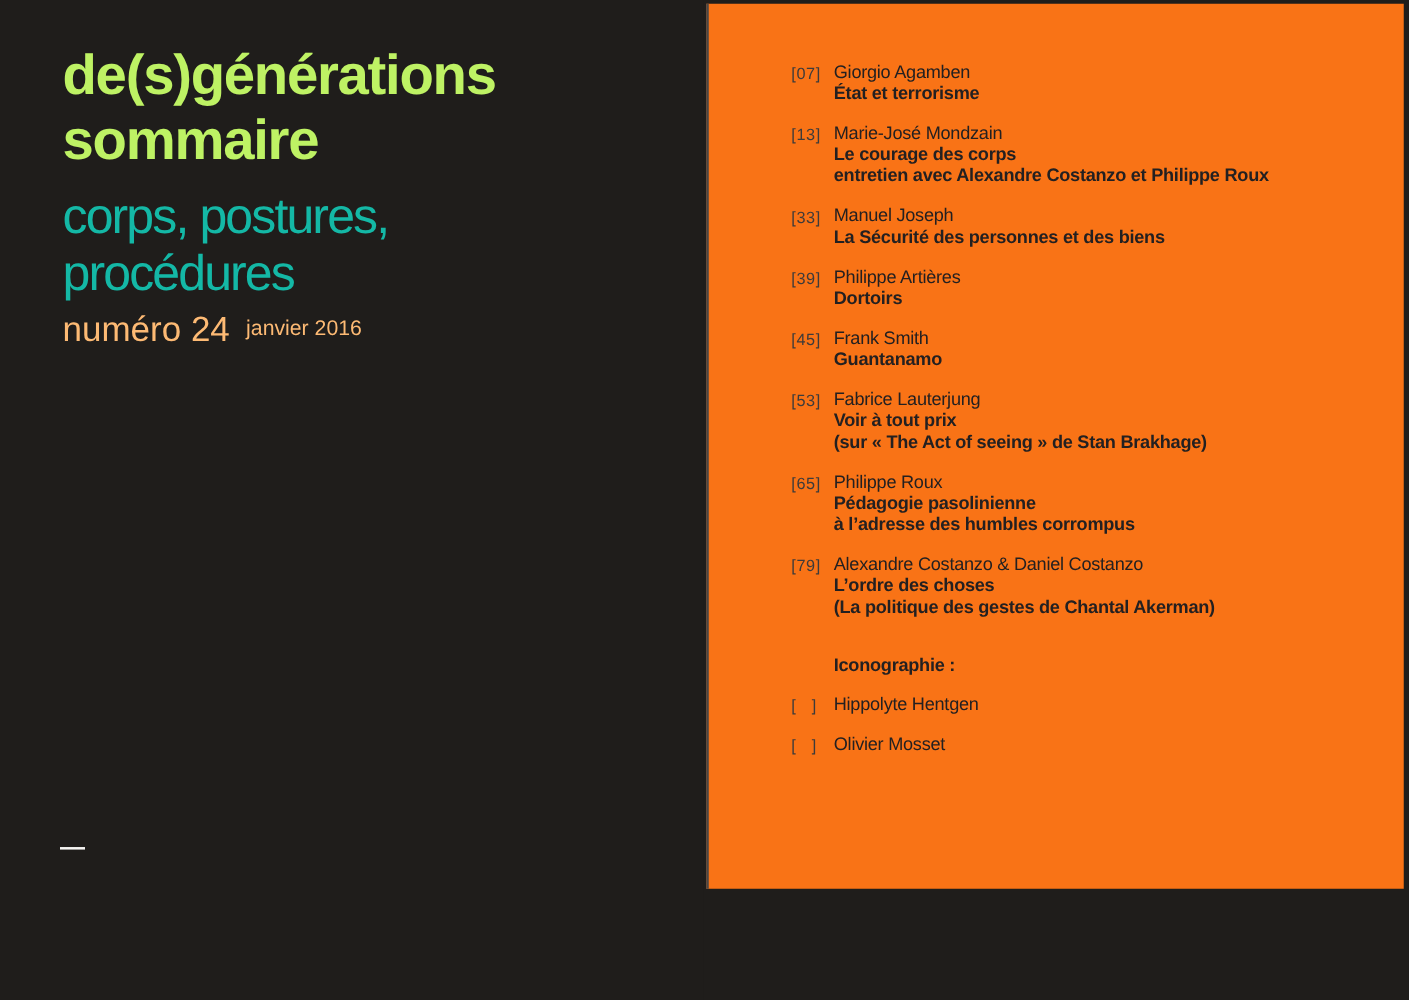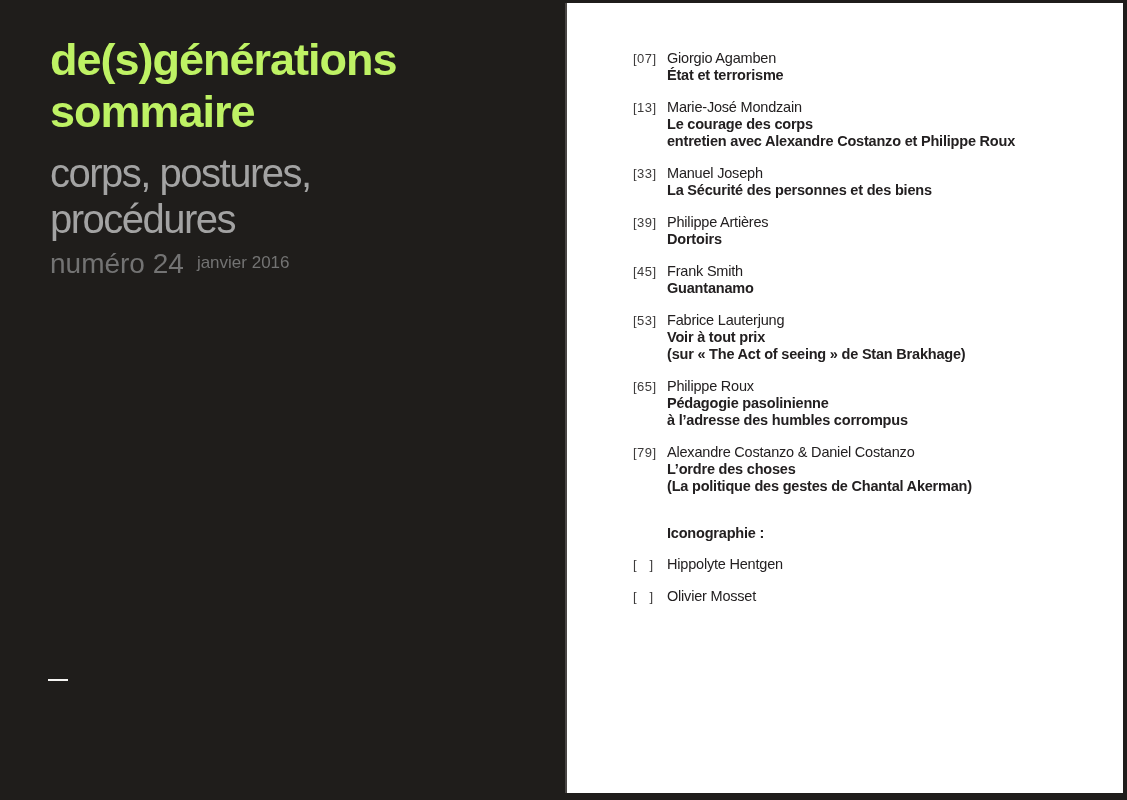--- a/index.html
+++ b/index.html
@@ -16,37 +16,37 @@
     width:563px; height:800px;
     background:#1f1d1b; color:#ffffff;
   }
   .cover-inner { padding:34px 0 0 50px; }
   .journal-title {
     font-weight:bold; font-size:45px; line-height:52px;
     letter-spacing:-1px; color:#bef264; white-space:nowrap;
   }
   .cover-subtitle {
     font-weight:normal; font-size:40px; line-height:46px;
-    letter-spacing:-1.5px; margin-top:12px; color:#a3a3a3; white-space:nowrap;
+    letter-spacing:-1.5px; margin-top:12px; color:#14b8a6; white-space:nowrap;
   }
-  .issue-line { margin-top:6px; font-size:28px; color:#737373; white-space:nowrap; }
+  .issue-line { margin-top:6px; font-size:28px; color:#fdba74; white-space:nowrap; }
   .issue-date { font-size:17px; position:relative; top:-5px; margin-left:13px; letter-spacing:0; }
 
   .dedication { position:absolute; left:48px; top:672px; color:#f5f4f2; }
   .dedication-dash { font-weight:bold; font-size:20px; line-height:12px; }
   .dedication-text {
     font-weight:bold; font-size:14.5px; line-height:16.5px;
     letter-spacing:-0.3px; margin-top:9px; white-space:nowrap;
   }
 
   
   .page {
     position:absolute; left:565px; top:3px;
-    width:556px; height:790px;
-    background:#ffffff; color:#232021;
+    width:556px; height:708px;
+    background:#f97316; color:#232021;
     border-left:2px solid #4a4745;
     box-sizing:content-box;
   }
   .toc { padding-top:47px; }
   .entry { display:flex; margin-bottom:15px; }
   .num {
     width:34px; margin-left:66px; flex:none;
     font-size:13px; line-height:17px; color:#3d3b3b; letter-spacing:0.5px;
   }
   .lines { font-size:14.5px; line-height:17px; letter-spacing:-0.2px; white-space:nowrap; }

